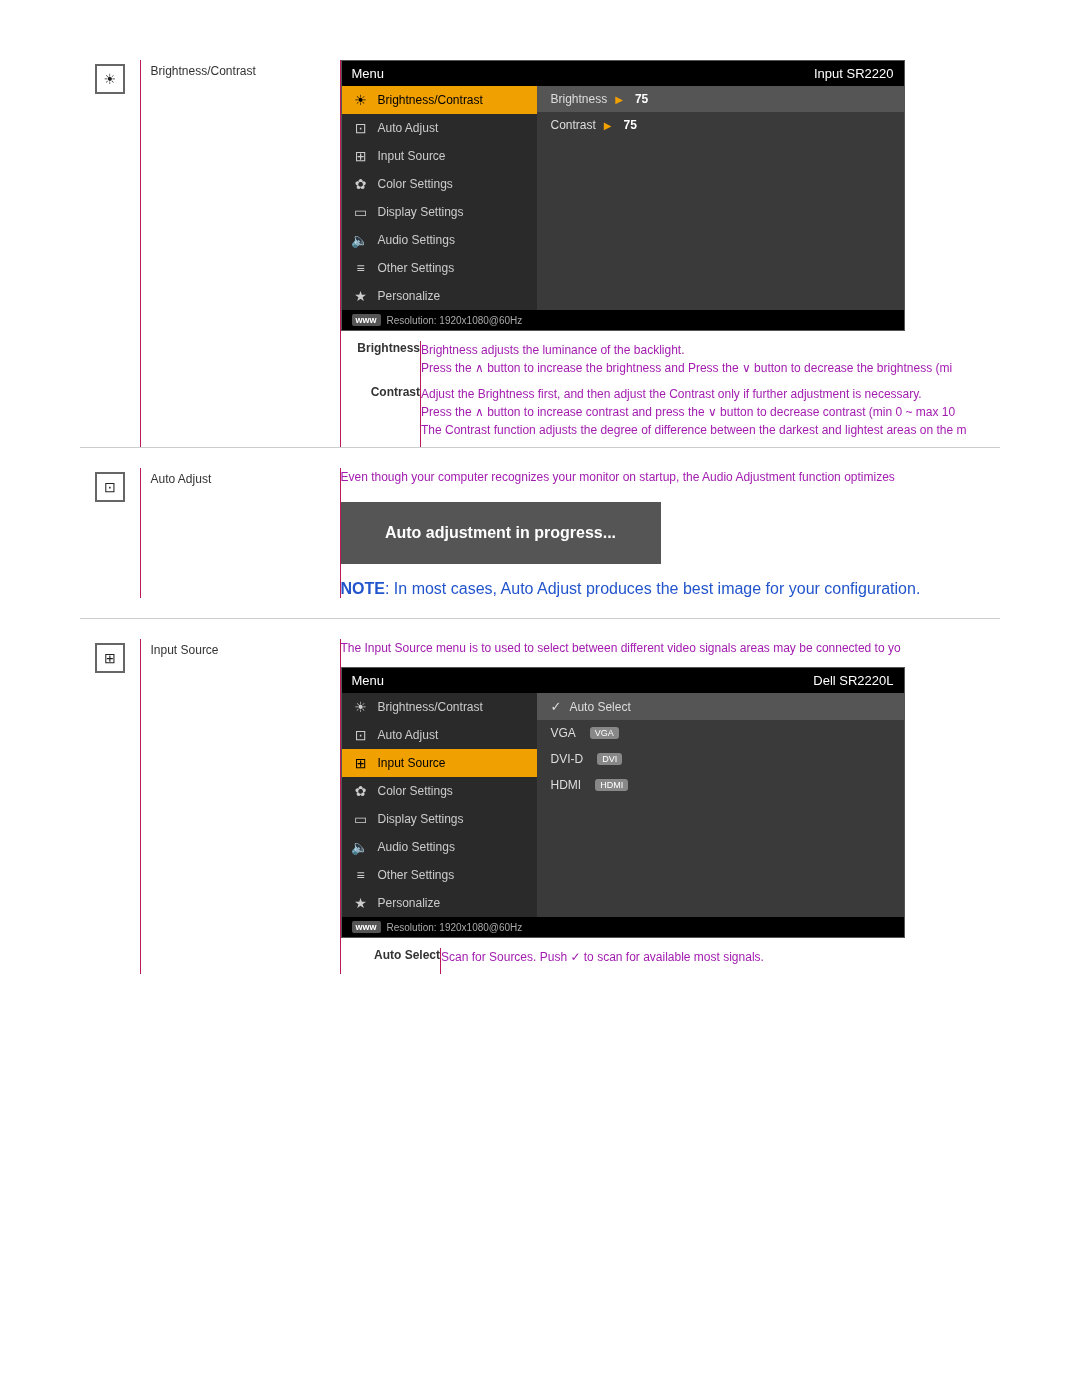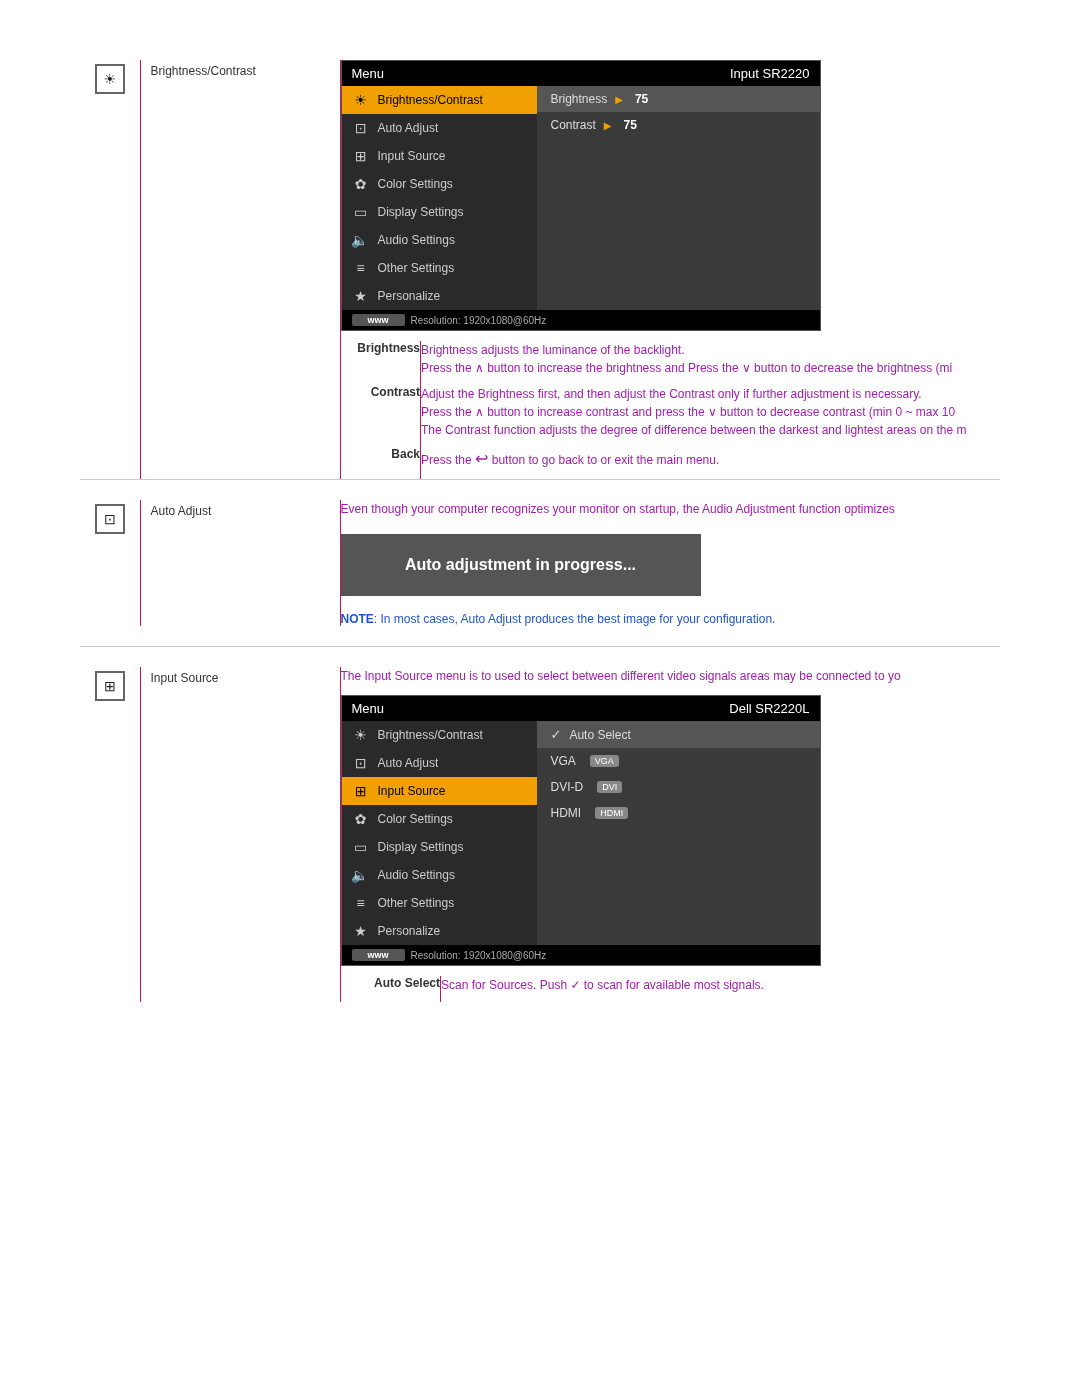--- a/index.html
+++ b/index.html
@@ -32,21 +32,21 @@
 
     
     .col-icon { width: 60px; }
     .col-label { width: 200px; }
     .col-content { width: auto; }
 
     
     .osd-menu {
       border: 1px solid #555;
       background: #1a1a1a;
-      width: 480px;
+      width: 564px;
       margin-bottom: 10px;
     }
     .osd-header {
       background: #000;
       color: #fff;
       font-size: 13px;
       padding: 5px 10px;
       display: flex;
       justify-content: space-between;
       align-items: center;
@@ -110,21 +110,21 @@
       padding: 4px 10px;
       display: flex;
       align-items: center;
       gap: 6px;
     }
     .osd-footer-logo {
       background: #555;
       color: #fff;
       font-size: 9px;
       font-weight: bold;
-      padding: 1px 16px;
+      padding: 1px 4px;
       border-radius: 2px;
     }
 
     
     .desc-block {
       font-size: 12px;
       color: #a21caf;
       line-height: 1.5;
       margin-bottom: 8px;
     }
@@ -154,28 +154,28 @@
     }
 
     
     .auto-adjust-box {
       background: #555;
       color: #fff;
       text-align: center;
       padding: 22px 20px;
       font-size: 16px;
       font-weight: bold;
-      width: 360px;
+      width: 320px;
       margin: 16px 0;
     }
 
     
     .note-text {
       color: #2255cc;
-      font-size: 12px;
+      font-size: 16px;
       margin-top: 8px;
     }
     .note-text span {
       font-weight: bold;
     }
 
     
     .connector {
       display: inline-block;
       background: #888;
@@ -295,28 +295,20 @@
               </div>
             </td>
           </tr>
           <tr>
             <td class="desc-label" style="width:80px; vertical-align:top;">Contrast</td>
             <td>
               <div class="desc-block">
                 Adjust the Brightness first, and then adjust the Contrast only if further adjustment is necessary.<br>
                 Press the ∧ button to increase contrast and press the ∨ button to decrease contrast (min 0 ~ max 10<br>
                 The Contrast function adjusts the degree of difference between the darkest and lightest areas on the m
-              </div>
-            </td>
-          </tr>
-          <tr>
-            <td class="desc-label" style="width:80px; vertical-align:top;">Back</td>
-            <td>
-              <div class="desc-block">
-                Press the <span style="font-size:16px;">↩</span> button to go back to or exit the main menu.
               </div>
             </td>
           </tr>
         </tbody>
             </table>
       </td>
     </tr>
   </tbody>
     </table>
 

